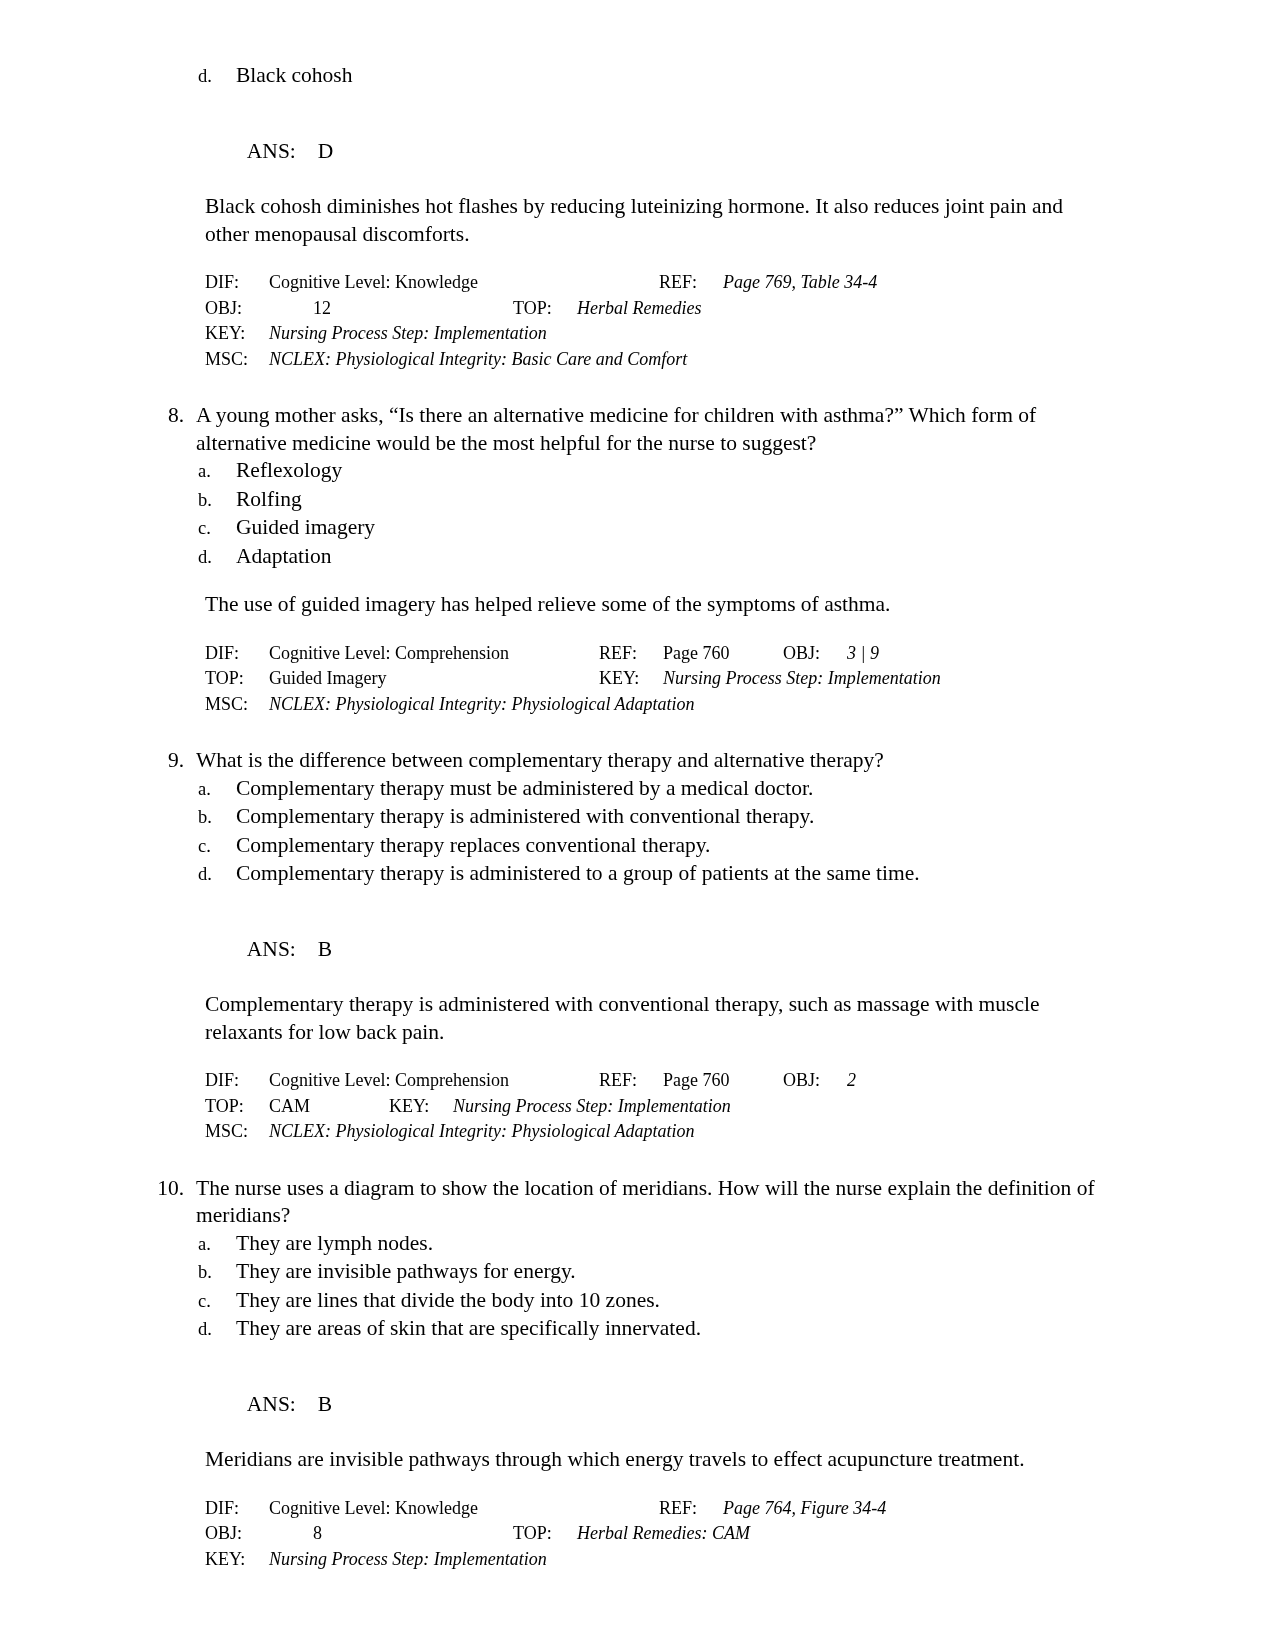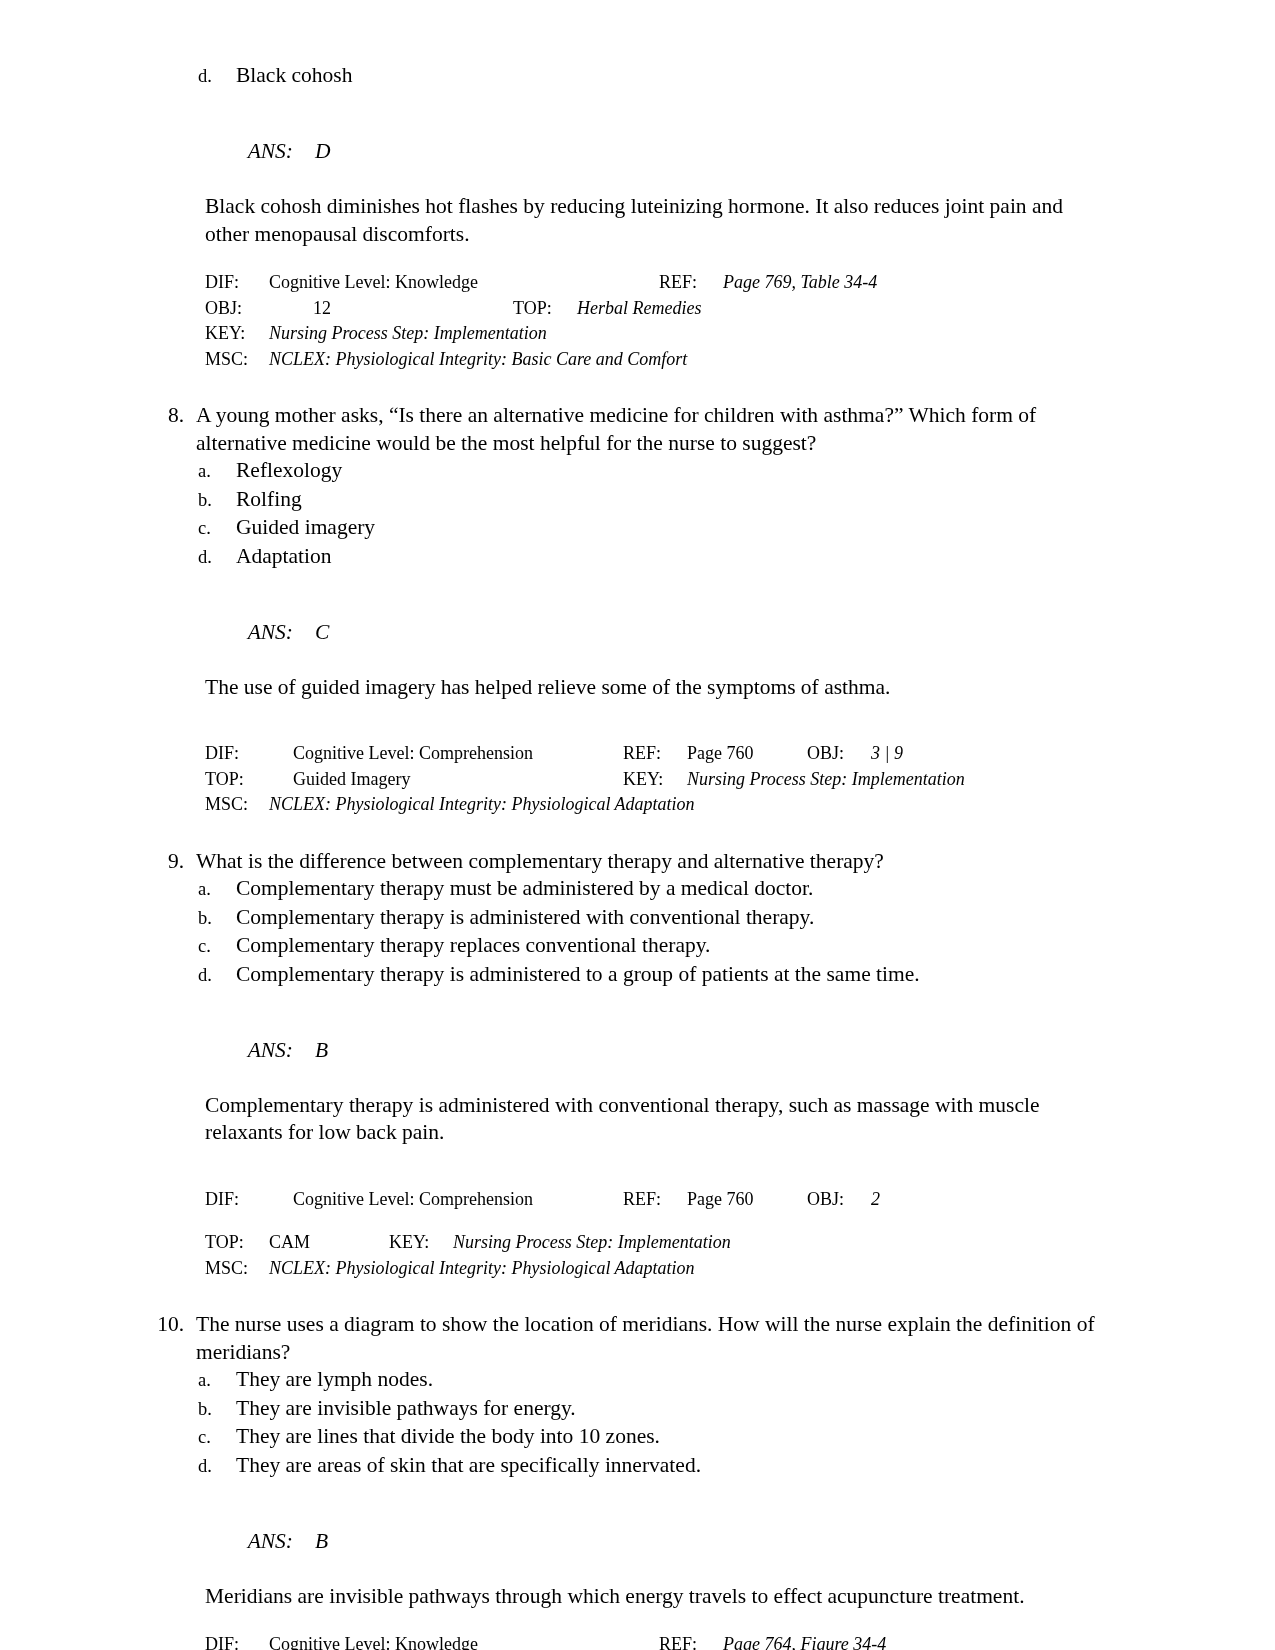--- a/index.html
+++ b/index.html
@@ -70,44 +70,43 @@
 
   
   .ans-block {
     margin-top: 20px;
     padding-left: 55px;
     font-size: 21.5px;
     line-height: 27.5px;
   }
   .ans-line {
     white-space: pre;
-    font-style: italic;
   }
   .rationale {
     max-width: 880px;
   }
 
   
   .meta-block {
     margin-top: 22px;
     padding-left: 55px;
     font-size: 18px;
     line-height: 25.5px;
   }
   .meta-row {
     display: flex;
     align-items: baseline;
     white-space: pre;
   }
   
   .w-label { width: 64px; }
-  .w-dif   { width: 330px; margin-left: 24px; }
+  .w-dif   { width: 330px; }
   .w-dif-wide { width: 390px; }
   .w-obj   { width: 200px; margin-left: 44px; }
-  .w-cam   { width: 120px; margin-top: 18px; }
+  .w-cam   { width: 120px; }
   .cell {
     flex: 0 0 auto;
     display: inline-block;
   }
   .cell-free {
     flex: 0 1 auto;
     font-style: italic;
   }
 
   .gap-sm { display: inline-block; width: 22px; }
@@ -175,23 +174,20 @@
         <span class="opt-letter">c.</span>
         <span class="opt-text">Guided imagery</span>
       </div>
       <div class="option">
         <span class="opt-letter">d.</span>
         <span class="opt-text">Adaptation</span>
       </div>
     </div>
 
     <div class="ans-block">
-      <div class="ans-line">
-        <span>ANS:</span><span class="gap-sm"></span><span>C</span>
-      </div>
       <div class="rationale">The use of guided imagery has helped relieve some of the symptoms of asthma.</div>
     </div>
 
     <div class="meta-block">
       <div class="meta-row">
         <span class="cell w-label">DIF:</span>
         <span class="cell w-dif">Cognitive Level: Comprehension</span>
         <span class="cell w-label">REF:</span>
         <span class="cell w-cam">Page 760</span>
         <span class="cell w-label">OBJ:</span>

